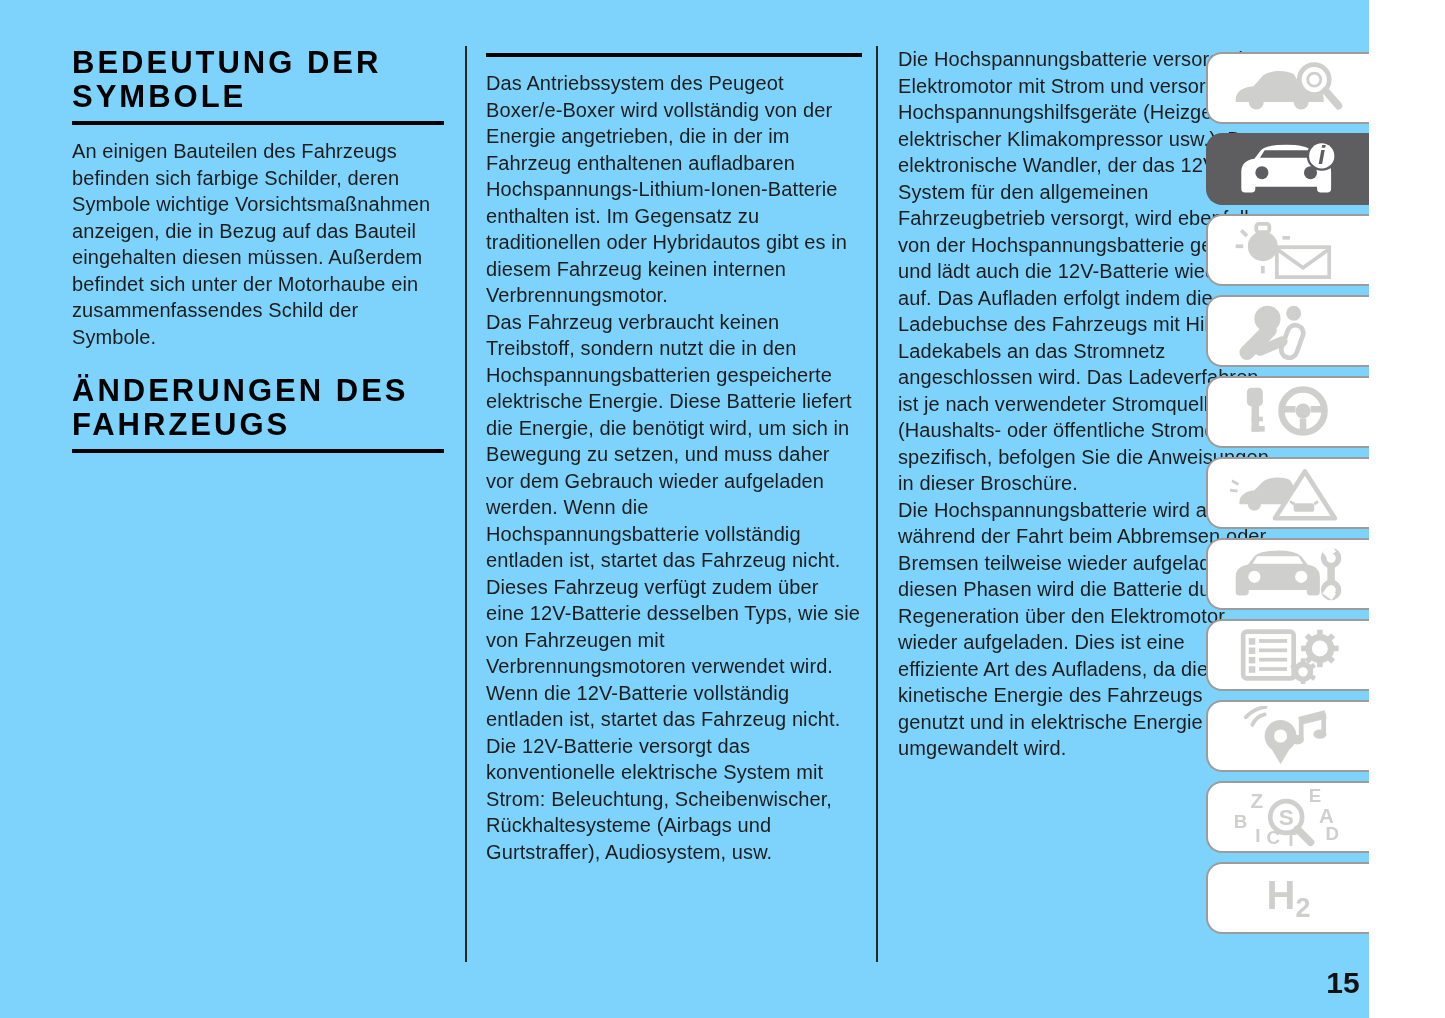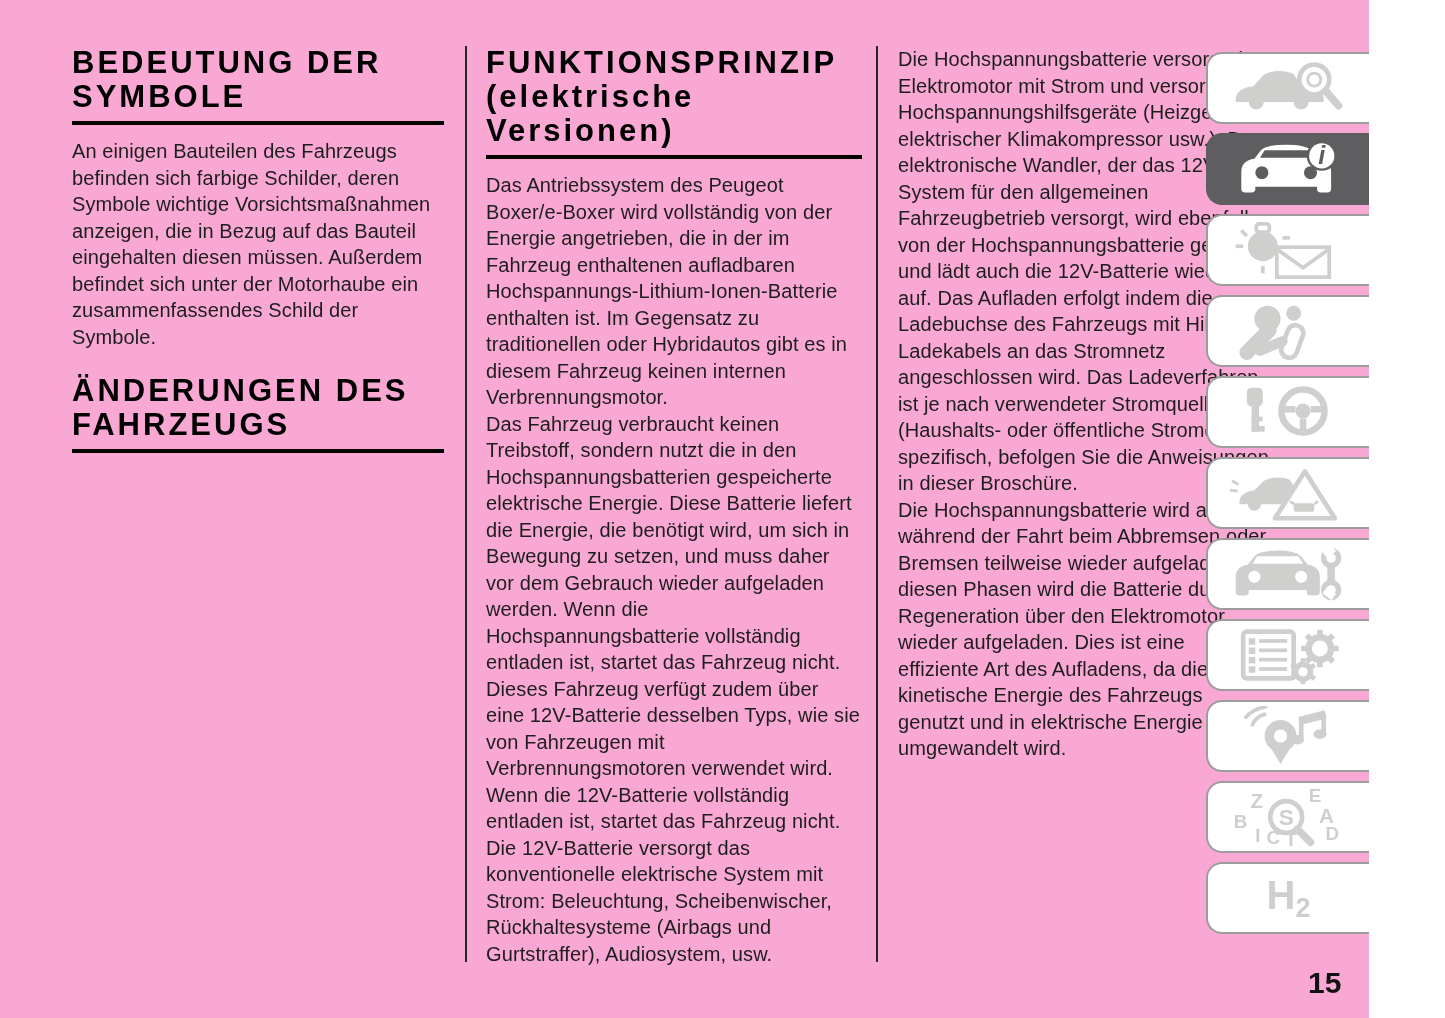--- a/index.html
+++ b/index.html
@@ -1,17 +1,17 @@
 <!DOCTYPE html>
 <html><head>
 <meta charset="utf-8">
 <style>
   html,body{margin:0;padding:0;}
   body{background:#ffffff;font-family:"Liberation Sans", sans-serif;}
-  .page{position:relative;width:1369px;height:1018px;background:#f9a8d4;overflow:hidden;}
+  .page{position:relative;width:1369px;height:1018px;background:#7dd3fc;overflow:hidden;}
 
   
   .col{position:absolute;top:46px;color:#1d1d1d;}
   #col1{left:72px;width:372px;}
   #col2{left:486px;width:376px;}
   #col3{left:898px;width:372px;}
   .col h1{margin:0;font-size:31px;line-height:34px;font-weight:bold;letter-spacing:3px;color:#000;}
   .hrule{height:4px;background:#000;margin:7px 0 13px 0;}
   .col p{margin:0;font-size:20px;line-height:26.5px;letter-spacing:0.1px;}
   .col h1.second{margin-top:24px;}
@@ -28,40 +28,39 @@
        display:flex;align-items:center;justify-content:center;color:#cfcfce;}
   .tab.active{background:#5e5e60;border-color:#5e5e60;color:#ffffff;}
   .tab svg{display:block;}
   .tab svg text{font-family:"Liberation Sans", sans-serif;font-weight:bold;}
 
   .h2wrap{font-weight:bold;color:#cfcfce;line-height:1;}
   .h2main{font-size:40px;}
   .h2sub{font-size:27px;vertical-align:-8px;}
 
   
-  .pagenum{position:absolute;left:1308px;top:966px;width:70px;text-align:left;
+  .pagenum{position:absolute;left:1308px;top:966px;width:70px;text-align:center;
            font-size:30px;font-weight:bold;color:#111;}
 </style>
 </head>
 <body>
 
 <div class="page">
 
   <div class="col" id="col1">
     <h1>BEDEUTUNG DER SYMBOLE</h1>
     <div class="hrule"></div>
     <p>An einigen Bauteilen des Fahrzeugs befinden sich farbige Schilder, deren Symbole wichtige Vorsichtsmaßnahmen anzeigen, die in Bezug auf das Bauteil eingehalten diesen müssen. Außerdem befindet sich unter der Motorhaube ein zusammenfassendes Schild der Symbole.</p>
     <h1 class="second">ÄNDERUNGEN DES FAHRZEUGS</h1>
     <div class="hrule"></div>
   </div>
 
   <div class="vrule" id="vrule1"></div>
 
   <div class="col" id="col2">
-    <h1>FUNKTIONSPRINZIP (elektrische Versionen)</h1>
     <div class="hrule"></div>
     <p>Das Antriebssystem des Peugeot Boxer/e-Boxer wird vollständig von der Energie angetrieben, die in der im Fahrzeug enthaltenen aufladbaren Hochspannungs-Lithium-Ionen-Batterie enthalten ist. Im Gegensatz zu traditionellen oder Hybridautos gibt es in diesem Fahrzeug keinen internen Verbrennungsmotor.</p>
     <p>Das Fahrzeug verbraucht keinen Treibstoff, sondern nutzt die in den Hochspannungsbatterien gespeicherte elektrische Energie. Diese Batterie liefert die Energie, die benötigt wird, um sich in Bewegung zu setzen, und muss daher vor dem Gebrauch wieder aufgeladen werden. Wenn die Hochspannungsbatterie vollständig entladen ist, startet das Fahrzeug nicht. Dieses Fahrzeug verfügt zudem über eine 12V-Batterie desselben Typs, wie sie von Fahrzeugen mit Verbrennungsmotoren verwendet wird. Wenn die 12V-Batterie vollständig entladen ist, startet das Fahrzeug nicht. Die 12V-Batterie versorgt das konventionelle elektrische System mit Strom: Beleuchtung, Scheibenwischer, Rückhaltesysteme (Airbags und Gurtstraffer), Audiosystem, usw.</p>
   </div>
 
   <div class="vrule" id="vrule2"></div>
 
   <div class="col" id="col3">
     <p>Die Hochspannungsbatterie versorgt den Elektromotor mit Strom und versorgt die Hochspannungshilfsgeräte (Heizgeräte, elektrischer Klimakompressor usw.). Der elektronische Wandler, der das 12V-System für den allgemeinen Fahrzeugbetrieb versorgt, wird ebenfalls von der Hochspannungsbatterie gespeist und lädt auch die 12V-Batterie wieder auf. Das Aufladen erfolgt indem die Ladebuchse des Fahrzeugs mit Hilfe des Ladekabels an das Stromnetz angeschlossen wird. Das Ladeverfahren ist je nach verwendeter Stromquelle (Haushalts- oder öffentliche Stromquelle) spezifisch, befolgen Sie die Anweisungen in dieser Broschüre.</p>
     <p>Die Hochspannungsbatterie wird auch während der Fahrt beim Abbremsen oder Bremsen teilweise wieder aufgeladen. In diesen Phasen wird die Batterie durch Regeneration über den Elektromotor wieder aufgeladen. Dies ist eine effiziente Art des Aufladens, da die kinetische Energie des Fahrzeugs genutzt und in elektrische Energie umgewandelt wird.</p>

